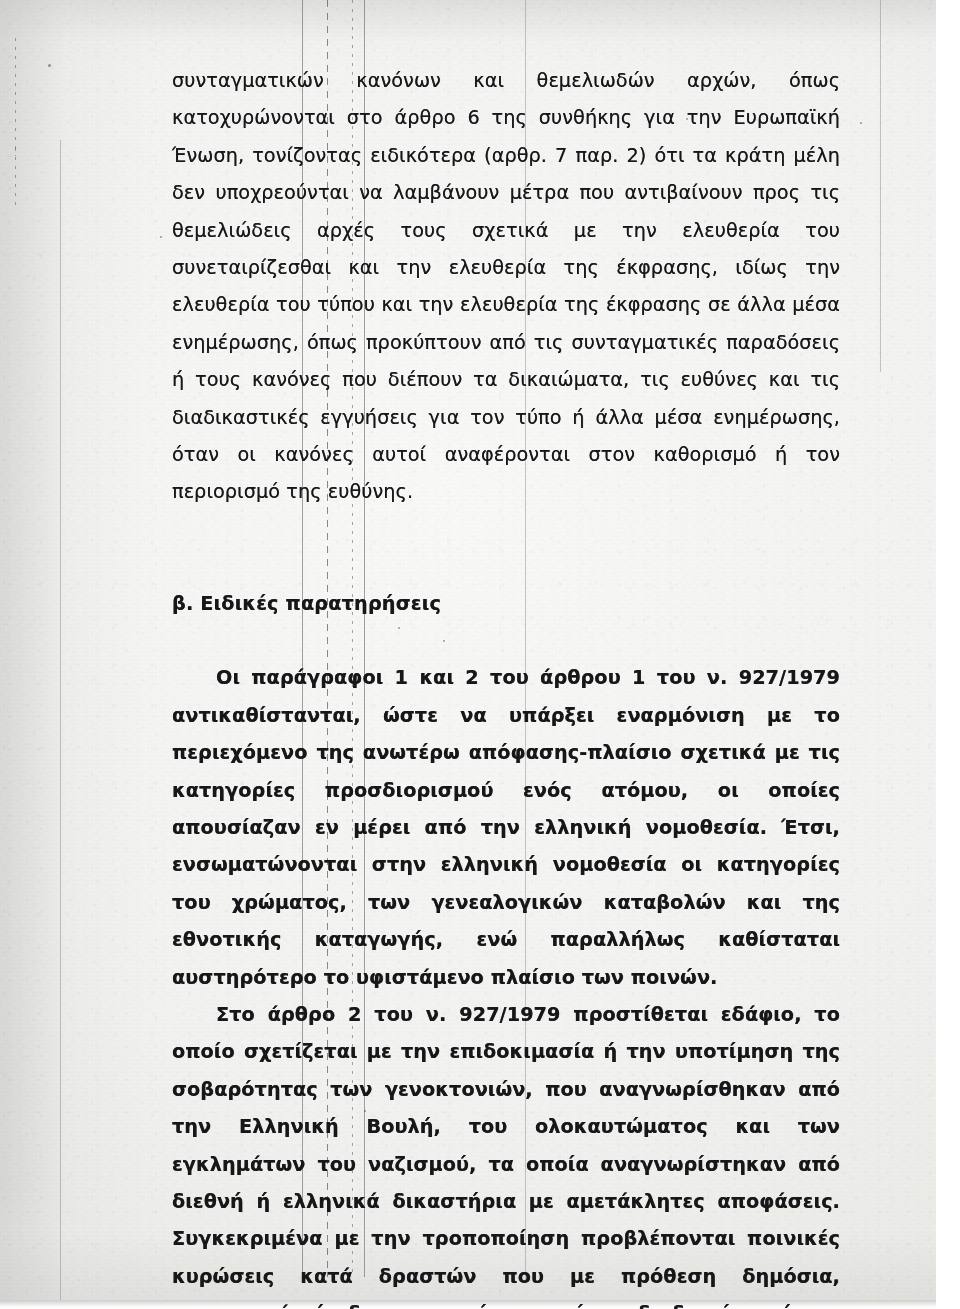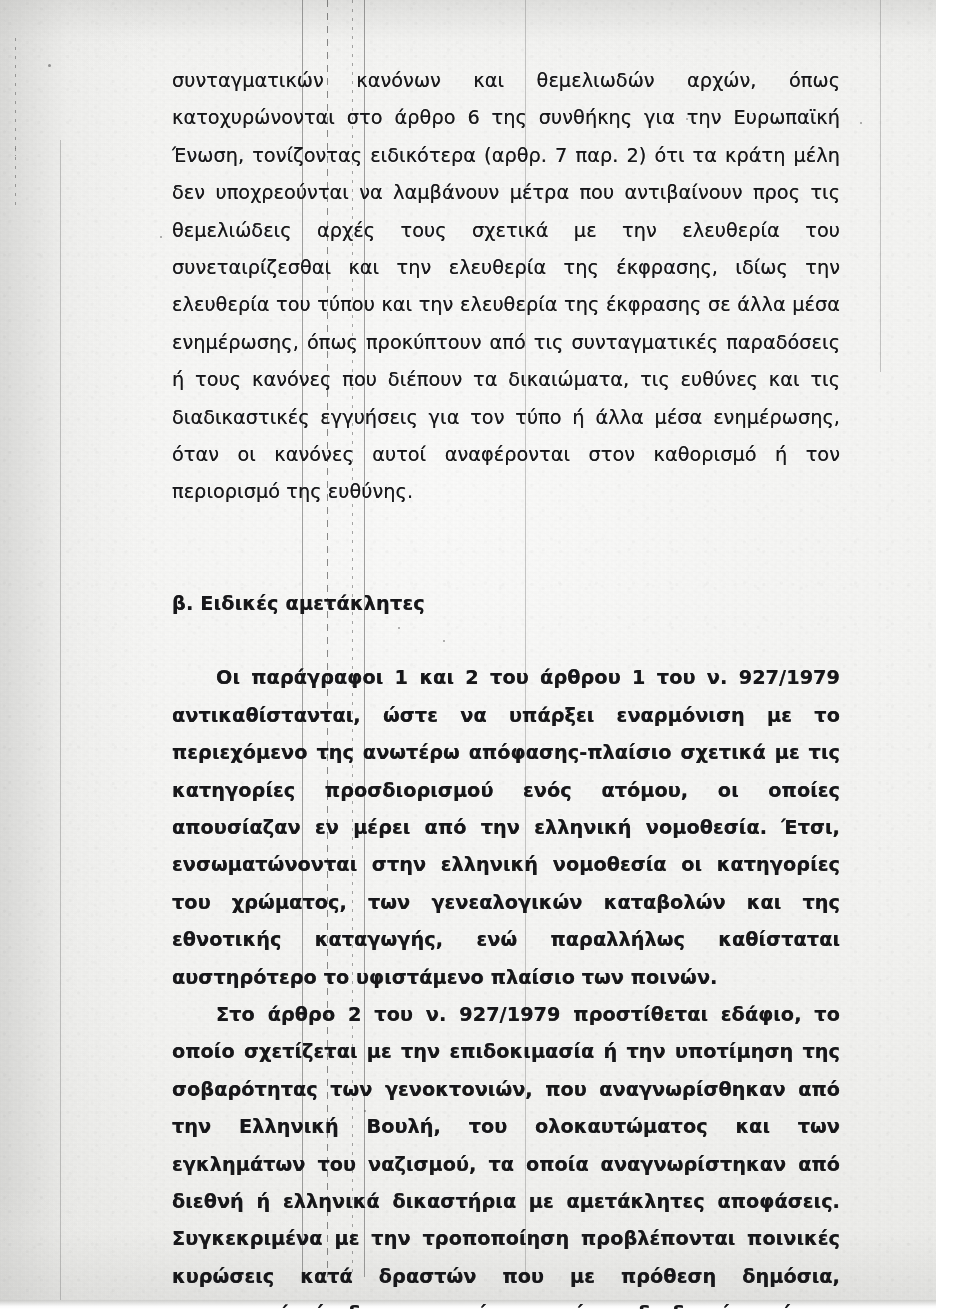--- a/index.html
+++ b/index.html
@@ -196,21 +196,21 @@
   <div class="page-right-edge"></div>
   <div class="page-bottom-edge"></div>
 
   <div class="ink-wrap">
     <div class="doc-body">
 
       <p class="para no-stretch">συνταγματικών κανόνων και θεμελιωδών αρχών, όπως κατοχυρώνονται στο άρθρο 6 της συνθήκης για την Ευρωπαϊκή Ένωση, τονίζοντας ειδικότερα (αρθρ. 7 παρ. 2) ότι τα κράτη μέλη δεν υποχρεούνται να λαμβάνουν μέτρα που αντιβαίνουν προς τις θεμελιώδεις αρχές τους σχετικά με την ελευθερία του συνεταιρίζεσθαι και την ελευθερία της έκφρασης, ιδίως την ελευθερία του τύπου και την ελευθερία της έκφρασης  σε άλλα μέσα ενημέρωσης, όπως προκύπτουν από τις συνταγματικές παραδόσεις ή τους κανόνες  που διέπουν τα δικαιώματα, τις ευθύνες και  τις διαδικαστικές εγγυήσεις για τον τύπο ή άλλα μέσα ενημέρωσης, όταν οι κανόνες αυτοί αναφέρονται στον καθορισμό ή τον περιορισμό της ευθύνης.</p>
 
       <div class="spacer-lg"></div>
 
-      <p class="heading">β. Ειδικές αμετάκλητες</p>
+      <p class="heading">β. Ειδικές παρατηρήσεις</p>
 
       <div class="spacer-md"></div>
 
       <p class="para indent no-stretch">Οι παράγραφοι 1 και 2 του άρθρου 1 του ν. 927/1979 αντικαθίστανται, ώστε να υπάρξει εναρμόνιση με το περιεχόμενο της ανωτέρω απόφασης-πλαίσιο σχετικά με τις κατηγορίες προσδιορισμού ενός ατόμου, οι οποίες απουσίαζαν εν μέρει από την ελληνική νομοθεσία. Έτσι, ενσωματώνονται στην ελληνική νομοθεσία οι κατηγορίες του χρώματος, των γενεαλογικών καταβολών και της εθνοτικής καταγωγής, ενώ παραλλήλως καθίσταται αυστηρότερο το υφιστάμενο πλαίσιο των ποινών.</p>
 
       <p class="para indent no-stretch">Στο άρθρο 2 του ν. 927/1979 προστίθεται εδάφιο, το οποίο σχετίζεται με την επιδοκιμασία ή την υποτίμηση της σοβαρότητας των γενοκτονιών, που αναγνωρίσθηκαν από την Ελληνική Βουλή, του ολοκαυτώματος και των εγκλημάτων του ναζισμού, τα οποία αναγνωρίστηκαν από διεθνή ή ελληνικά δικαστήρια με αμετάκλητες αποφάσεις. Συγκεκριμένα με την τροποποίηση προβλέπονται ποινικές κυρώσεις κατά δραστών που με πρόθεση δημόσια, προφορικά ή δια του τύπου, μέσω διαδικτύου ή με οποιοδήποτε άλλο μέσο ή τρόπο, επιδοκιμάζουν ή υποτιμούν τη σοβαρότητα των γενοκτονιών που αναγνωρίσθηκαν από την Ελληνική Βουλή, του ολοκαυτώματος και των εγκλημάτων του ναζισμού, τα οποία αναγνωρίστηκαν από διεθνή ή ελληνικά δικαστήρια με αμετάκλητες αποφάσεις.</p>
 
     </div>
   </div>
 

